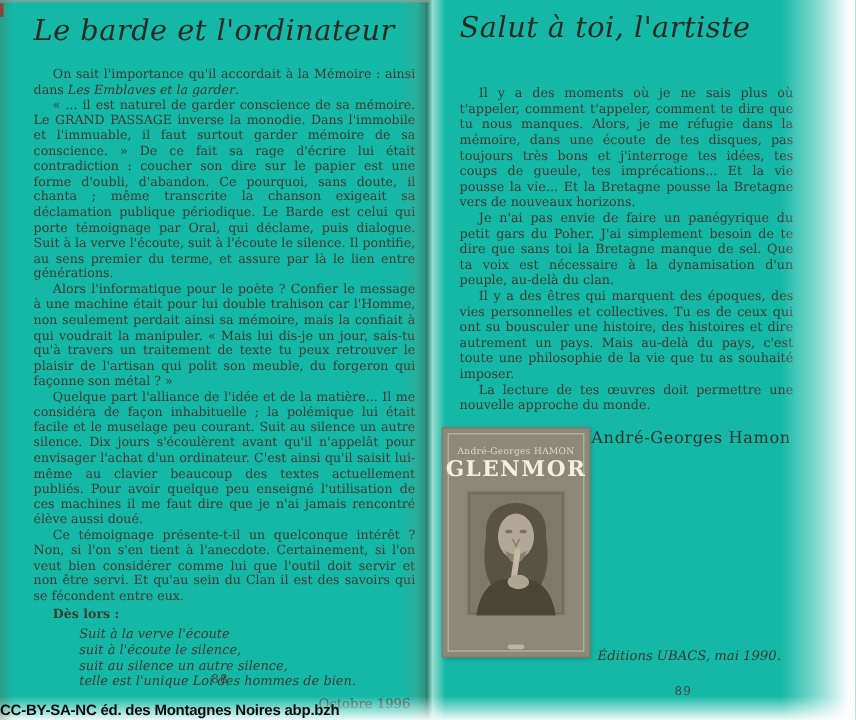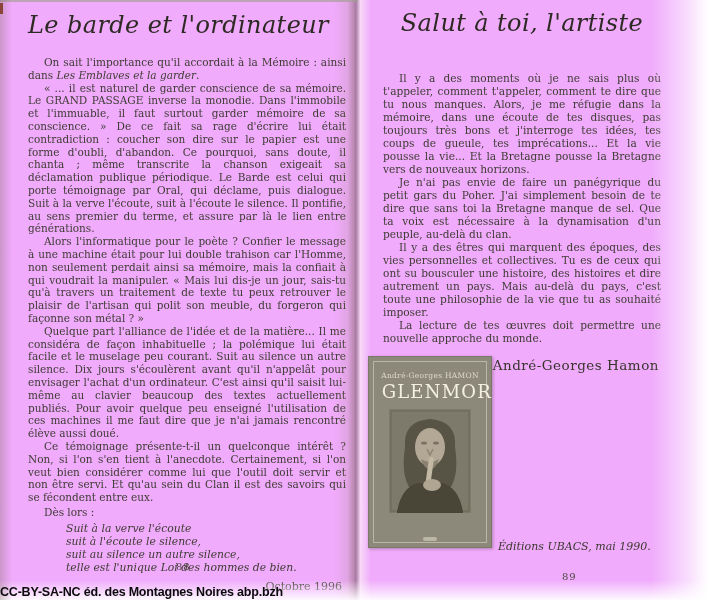--- a/index.html
+++ b/index.html
@@ -1,18 +1,18 @@
 <!DOCTYPE html>
 <html><head>
 <meta charset="utf-8">
 <style>
   html,body{margin:0;padding:0;background:#ffffff;}
   #canvas{
     position:relative;width:713px;height:600px;overflow:hidden;
-    background:#f0abfc;
+    background:#14b8a6;
     font-family:"DejaVu Serif","Liberation Serif",serif;
   }
   
   .top-edge-line{position:absolute;left:0;top:0;width:358px;height:2px;background:#a39e92;opacity:.65;}
   .left-edge-shadow{position:absolute;left:0;top:0;width:12px;height:600px;
     background:linear-gradient(90deg,rgba(110,92,70,.28),rgba(110,92,70,0));}
   .left-edge-mark{position:absolute;left:0;top:3px;width:3px;height:11px;background:#8a4438;}
   .gutter{position:absolute;left:334px;top:0;width:42px;height:600px;
     background:linear-gradient(90deg,
       rgba(235,227,210,0) 0%,
@@ -26,29 +26,29 @@
   .bottom-fade{position:absolute;left:0;bottom:0;width:713px;height:20px;
     background:linear-gradient(180deg,rgba(255,255,255,0),rgba(255,255,255,.92));}
   
   .page{position:absolute;color:#3f3c33;}
   .page-left{left:28px;top:10px;width:318px;}
   .page-right{left:383px;top:8px;width:278px;}
   .page-title{
     font-style:italic;font-size:24px;line-height:30px;color:#2d2a24;
     letter-spacing:.4px;margin:0 0 16px 0;font-weight:normal;
   }
-  .page-right .page-title{margin-bottom:34px;text-align:center;}
+  .page-right .page-title{margin-bottom:34px;}
   .body-copy p{
     margin:0;text-align:justify;text-indent:16px;
     font-size:10.5px;line-height:12.8px;
     color:#3f3c33;
   }
   .page-right .body-copy p{font-size:10.6px;line-height:13.0px;}
   .book-title-italic{font-style:italic;}
-  .des-lors{margin-top:2px !important;}
+  .des-lors{margin-top:2px !important;font-weight:bold;}
   .poem{margin:3px 0 0 38px;font-style:italic;font-size:10.8px;line-height:13.2px;}
   .poem div{white-space:nowrap;}
   .date-line{text-align:right;font-size:11px;margin-top:5px;padding-right:4px;}
   .signature-row{
     display:flex;justify-content:flex-end;align-items:center;gap:12px;
     margin-top:14px;padding-right:2px;
     font-size:13.5px;letter-spacing:.5px;color:#37342c;
   }
   .page-right .signature-row{margin-top:12px;}
   .manicule{flex:0 0 auto;display:inline-block;}
@@ -72,21 +72,21 @@
     border:1px solid rgba(234,229,213,.5);pointer-events:none;}
   .cover-author{
     margin-top:15px;text-align:center;font-size:7.5px;letter-spacing:.3px;
     color:#ddd8c7;
   }
   .cover-line{
     margin-top:6px;text-align:center;font-size:11.5px;font-weight:bold;
     letter-spacing:1px;color:#efebdc;
   }
   .cover-main{
-    margin-top:1px;text-align:right;font-size:18px;font-weight:normal;
+    margin-top:1px;text-align:center;font-size:18px;font-weight:bold;
     letter-spacing:1.2px;color:#f3efe1;
   }
   .cover-photo{display:block;margin:7px auto 0 auto;}
   .cover-ornament{
     position:absolute;left:50%;bottom:7px;width:14px;height:4px;margin-left:-7px;
     background:rgba(226,220,202,.55);border-radius:2px;
   }
   .cover-caption{
     position:absolute;left:498px;top:540px;z-index:3;
     font-style:italic;font-size:11px;color:#3c392f;white-space:nowrap;

